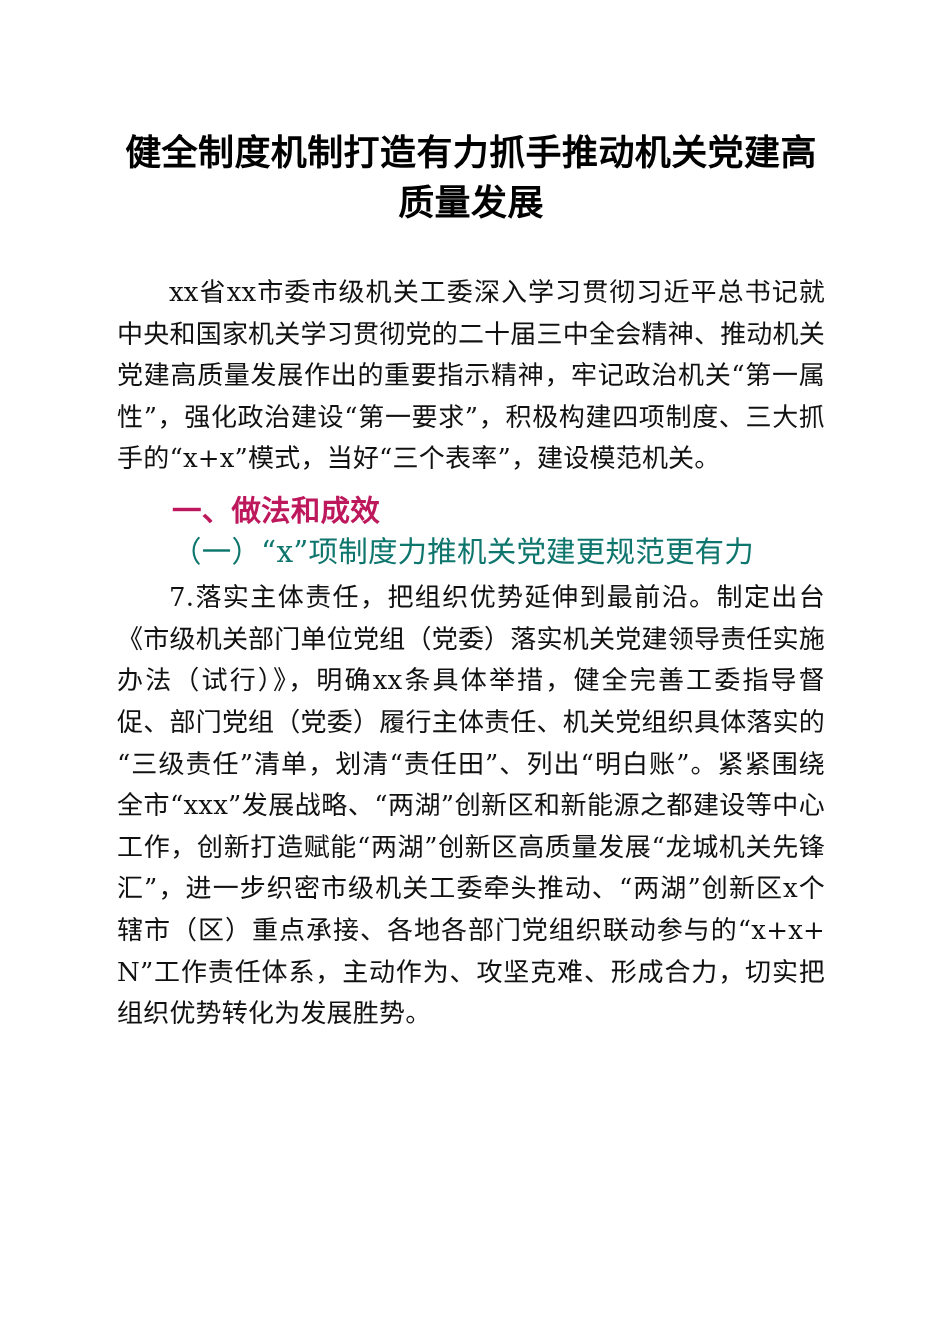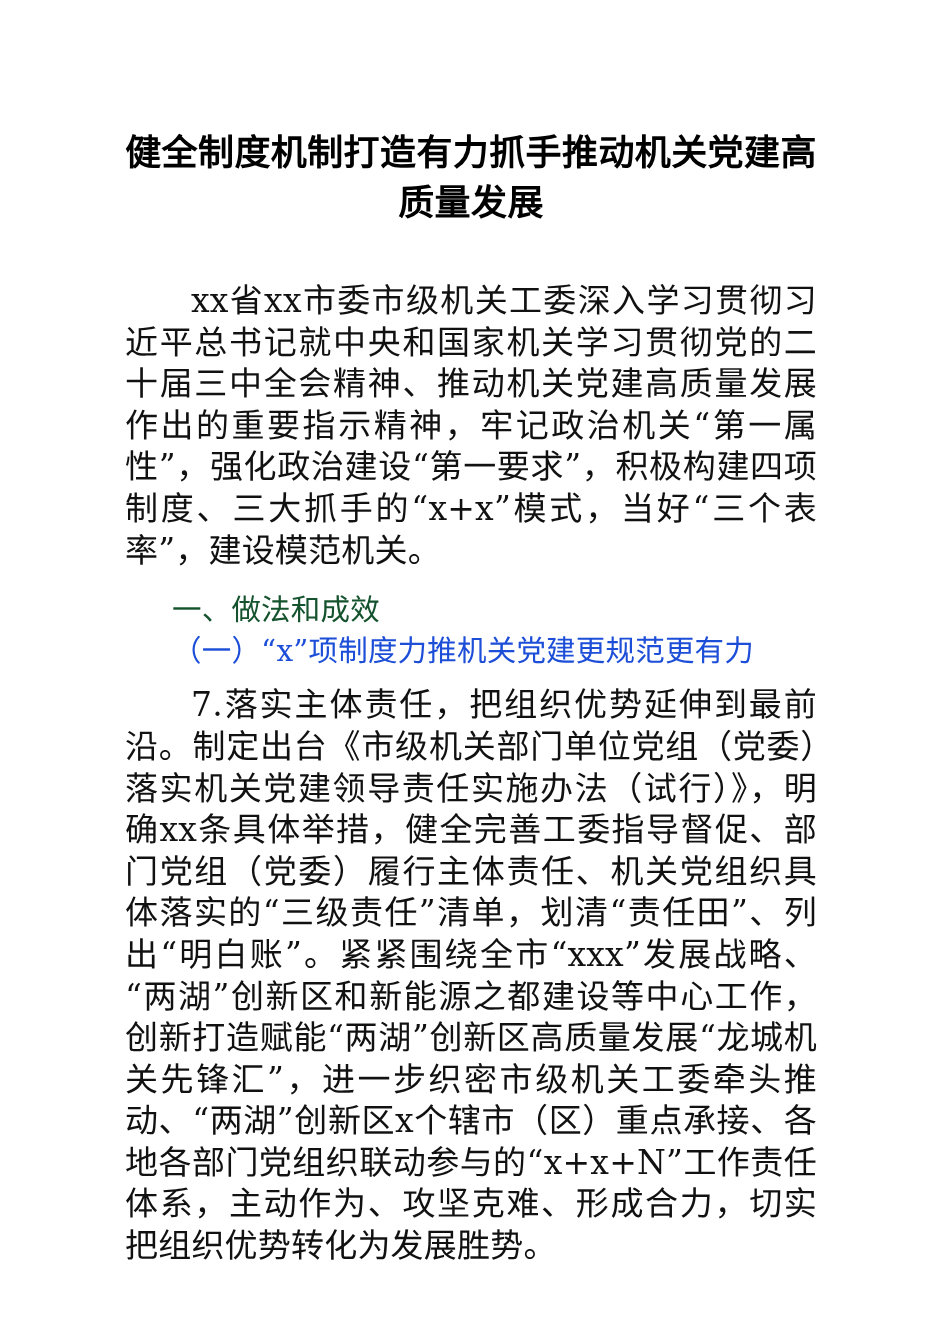--- a/index.html
+++ b/index.html
@@ -45,62 +45,62 @@
     font-size: 36px;
     line-height: 50px;
     text-align: center;
     letter-spacing: 0.4px;
     color: #000000;
     word-break: break-all;
   }
 
   
   .para {
-    margin: 12px;
+    margin: 4px;
     font-family: "DejaVu Serif", "Liberation Serif", serif;
-    font-size: 33px;
+    font-size: 26px;
     line-height: 41.6px;
     text-align: justify;
     text-justify: inter-character;
     text-indent: 2em;
     letter-spacing: 0.2px;
     color: #111111;
     word-break: break-all;
     font-weight: 400;
   }
 
   .para-lead {
     padding-top: 40px;
   }
 
   
   .h1-cn {
     margin: 0;
     padding-top: 6px;
     font-family: "Liberation Sans", "DejaVu Sans", sans-serif;
-    font-weight: normal;
+    font-weight: bold;
     font-size: 29.5px;
     line-height: 41.6px;
     text-indent: 2em;
     letter-spacing: 0.2px;
-    color: #14532d;
+    color: #be185d;
     text-align: left;
     word-break: break-all;
   }
 
   
   .h2-cn {
     margin: 0;
     font-family: "DejaVu Serif", "Liberation Serif", serif;
     font-weight: 400;
     font-size: 29.5px;
     line-height: 41.6px;
     text-indent: 2em;
     letter-spacing: 0.2px;
-    color: #1d4ed8;
+    color: #0f766e;
     text-align: left;
     word-break: break-all;
   }
 
   
   .clip-bottom {
     overflow: hidden;
   }
 </style>
 </head>

